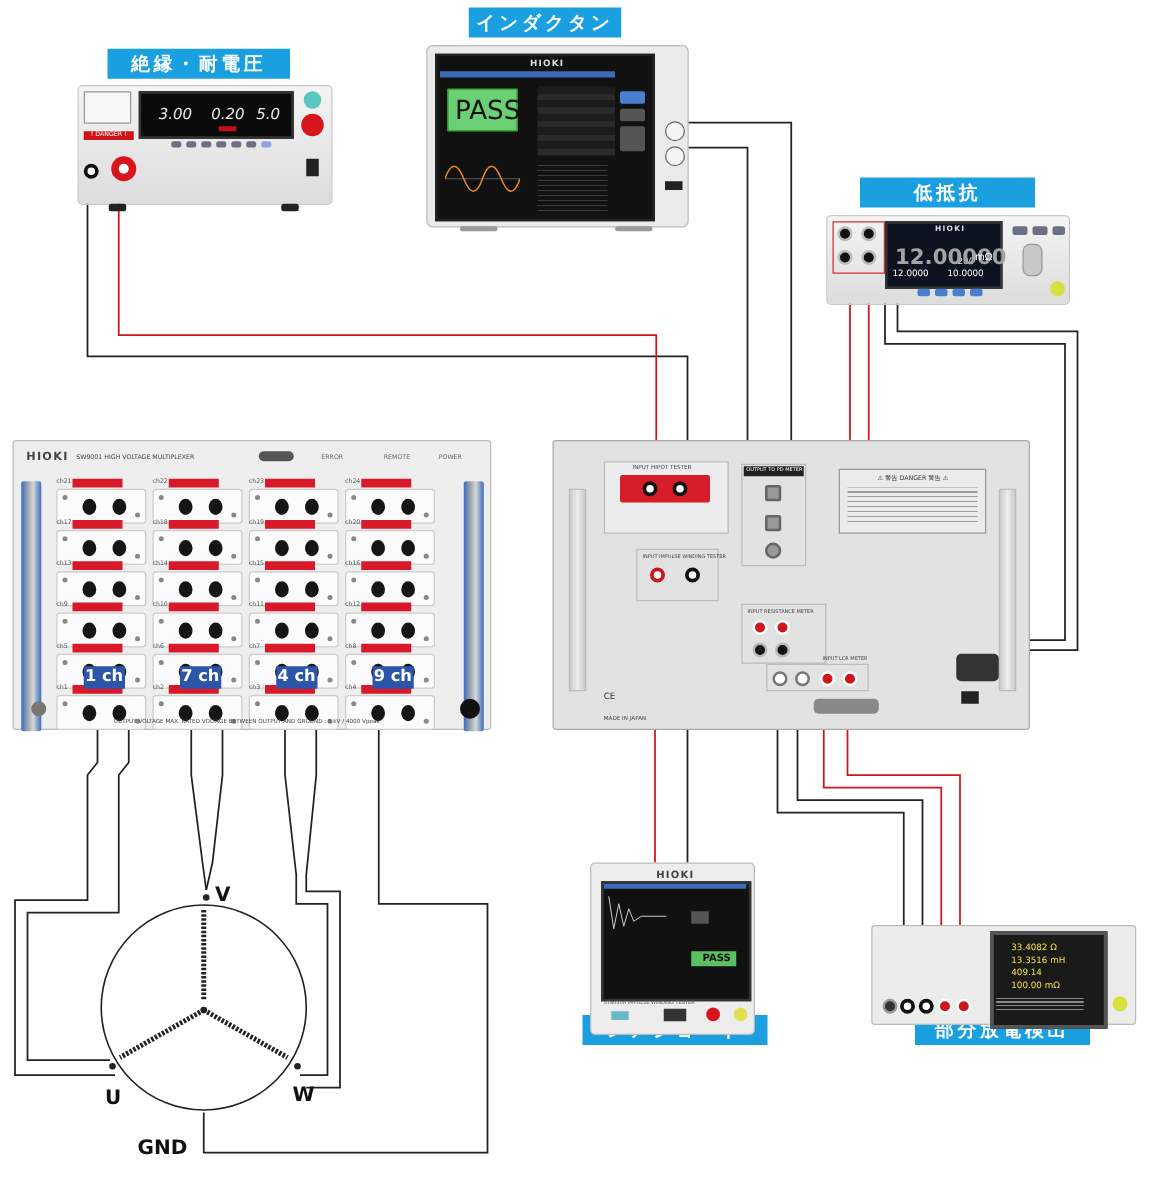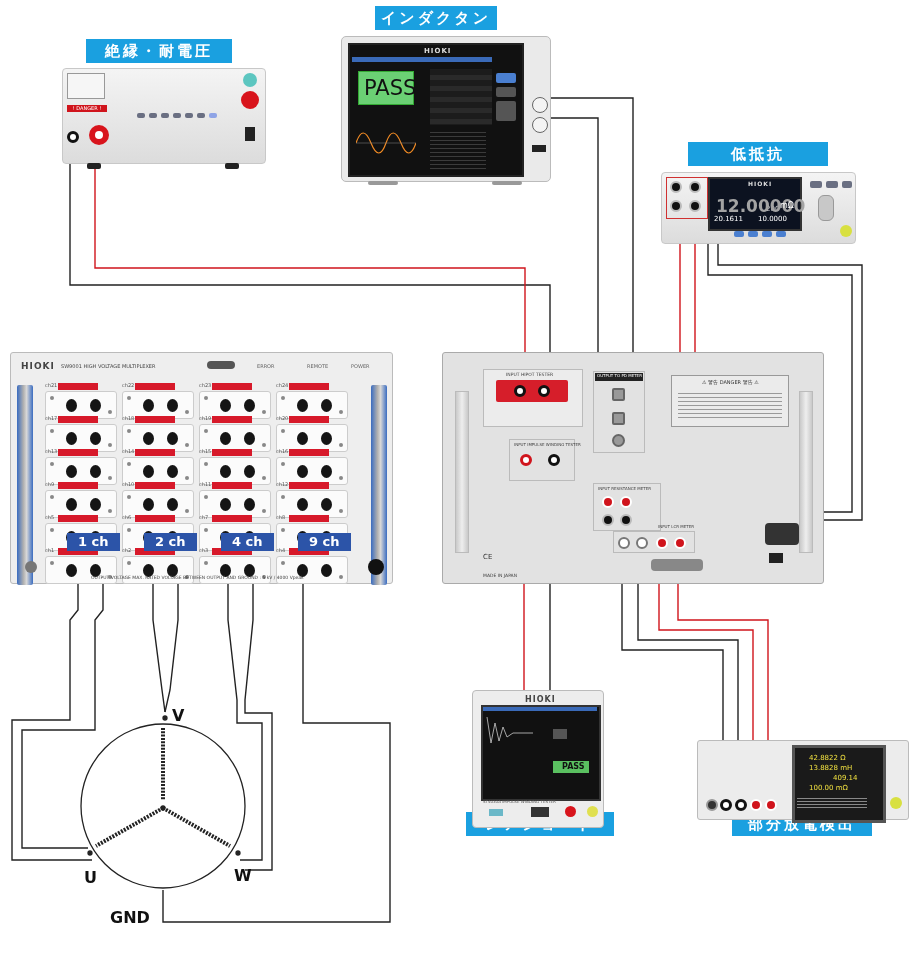--- a/index.html
+++ b/index.html
@@ -12,21 +12,21 @@
   .screen-dark { position: absolute; background: #0c0c0c; border: 2px solid #333; }
   .hioki { position: absolute; font-weight: bold; font-size: 8px; color: #444; letter-spacing: 1px; }
   .foot { position: absolute; background: #222; border-radius: 2px; }
   .jack { position: absolute; width: 12px; height: 12px; border-radius: 50%; background: #111;
           border: 2px solid #bbb; box-sizing: border-box; }
   .jack.red { background: #d0141c; border-color: #fff; }
   .jack.white { background: #fff; border: 3px solid #111; }
   .small-btn { position: absolute; background: #6a6f82; border-radius: 2px; }
   .blue-btn { position: absolute; background: #4a7fd0; border-radius: 2px; }
   .ch-tag { position: absolute; background: #2c54a8; color: #fff; font-weight: bold; font-size: 13px;
-            padding: 0 11px; line-height: 18px; height: 18px; }
+            padding: 0 1px; line-height: 18px; height: 18px; }
   .module { position: absolute; width: 72px; height: 28px; background: #fbfbfb; border: 1px solid #ccc;
             border-radius: 3px; box-sizing: border-box; }
   .module .tag { position: absolute; top: -9px; left: 12px; width: 40px; height: 7px; background: #d7192a; }
   .module .chl { position: absolute; top: -10px; left: -1px; font-size: 5px; color: #555; }
   .module .k1, .module .k2 { position: absolute; top: 7px; width: 11px; height: 13px; border-radius: 50%; background: #151515; }
   .module .k1 { left: 20px; } .module .k2 { left: 44px; }
   .module .sc { position: absolute; top: 4px; left: 4px; width: 4px; height: 4px; border-radius: 50%; background: #888; }
   .module .sc2 { position: absolute; bottom: 4px; right: 4px; width: 4px; height: 4px; border-radius: 50%; background: #888; }
   .rail { position: absolute; width: 16px; height: 200px; background: linear-gradient(90deg, #3a6cc0, #b0b0b0 40%, #d8d8d8 60%, #3a6cc0); border-radius: 2px; }
   .handle { position: absolute; width: 12px; background: linear-gradient(90deg, #c9c9c9, #eee, #c9c9c9); border: 1px solid #bbb; }
@@ -89,20 +89,26 @@
 <span class="motor-label" style="left:110px;top:908px;">GND</span>
 
 <div class="label-box" style="left:86px;top:39px;width:146px;">絶縁・耐電圧</div>
 <div class="label-box" style="left:375px;top:6px;width:122px;">インダクタンス</div>
 <div class="label-box" style="left:688px;top:142px;width:140px;">低抵抗</div>
 <div class="label-box" style="left:466px;top:812px;width:148px;">レアショート</div>
 <div class="label-box" style="left:732px;top:812px;width:140px;">部分放電検出</div>
 
 <div class="dev panel-light" style="left:62px;top:68px;width:204px;height:96px;">
   <div style="position:absolute;left:4px;top:4px;width:36px;height:24px;background:#f6f6f6;border:1px solid #999;"></div>
+  <div class="screen-dark" style="left:48px;top:4px;width:120px;height:34px;background:#0a0a0a;">
+    <span class="txt" style="left:14px;top:9px;color:#e8e8e8;font-size:12px;font-style:italic;">3.00</span>
+    <span class="txt" style="left:56px;top:9px;color:#e8e8e8;font-size:12px;font-style:italic;">0.20</span>
+    <span class="txt" style="left:92px;top:9px;color:#e8e8e8;font-size:12px;font-style:italic;">5.0</span>
+    <div style="position:absolute;left:62px;top:26px;width:14px;height:4px;background:#c0101a;"></div>
+  </div>
   <div style="position:absolute;left:4px;top:36px;width:40px;height:7px;background:#d0141c;color:#fff;font-size:5px;line-height:7px;text-align:center;">! DANGER !</div>
   <div style="position:absolute;left:180px;top:4px;width:14px;height:14px;border-radius:50%;background:#5cc6c0;"></div>
   <div style="position:absolute;left:178px;top:22px;width:18px;height:18px;border-radius:50%;background:#d8141c;"></div>
   <div class="small-btn" style="left:74px;top:44px;width:8px;height:5px;"></div>
   <div class="small-btn" style="left:86px;top:44px;width:8px;height:5px;"></div>
   <div class="small-btn" style="left:98px;top:44px;width:8px;height:5px;"></div>
   <div class="small-btn" style="left:110px;top:44px;width:8px;height:5px;"></div>
   <div class="small-btn" style="left:122px;top:44px;width:8px;height:5px;"></div>
   <div class="small-btn" style="left:134px;top:44px;width:8px;height:5px;"></div>
   <div class="blue-btn" style="left:146px;top:44px;width:8px;height:5px;background:#8fa4e6;"></div>
@@ -144,21 +150,21 @@
     <div class="jack" style="left:3px;top:3px;"></div>
       <div class="jack" style="left:22px;top:3px;"></div>
     <div class="jack" style="left:3px;top:22px;"></div>
       <div class="jack" style="left:22px;top:22px;"></div>
   </div>
   <div class="screen-dark" style="left:46px;top:4px;width:90px;height:50px;background:#0c1220;border-color:#333;">
     <span class="hioki" style="left:38px;top:1px;color:#ddd;font-size:6px;">HIOKI</span>
     <span class="txt" style="left:56px;top:26px;color:#ddd;font-size:7px;">200</span>
     <span class="txt" style="left:6px;top:17px;color:#a3a3a3;font-size:17px;font-weight:bold;">12.00000</span>
     <span class="txt" style="left:70px;top:22px;color:#fff;font-size:8px;">mΩ</span>
-    <span class="txt" style="left:4px;top:36px;color:#fff;font-size:7px;">20.1611</span>
+    <span class="txt" style="left:4px;top:36px;color:#fff;font-size:7px;">12.0000</span>
     <span class="txt" style="left:48px;top:36px;color:#fff;font-size:7px;">10.0000</span>
   </div>
   <div class="blue-btn" style="left:72px;top:58px;width:10px;height:6px;"></div>
   <div class="blue-btn" style="left:86px;top:58px;width:10px;height:6px;"></div>
   <div class="blue-btn" style="left:100px;top:58px;width:10px;height:6px;"></div>
   <div class="blue-btn" style="left:114px;top:58px;width:10px;height:6px;"></div>
   <div class="small-btn" style="left:148px;top:8px;width:12px;height:7px;"></div>
   <div class="small-btn" style="left:164px;top:8px;width:12px;height:7px;"></div>
   <div class="small-btn" style="left:180px;top:8px;width:10px;height:7px;"></div>
   <div style="position:absolute;left:156px;top:22px;width:14px;height:24px;border-radius:6px;background:#c8c8c8;border:1px solid #999;"></div>
@@ -361,21 +367,21 @@
       </div>
       <div class="module" style="left: 265px; top: 203px;">
         <span class="chl">ch4</span>
         <div class="tag"></div>
         <div class="sc"></div>
         <div class="sc2"></div>
         <div class="k1"></div>
         <div class="k2"></div>
       </div>
       <span class="ch-tag" style="left: 56px; top: 180px;">1 ch</span>
-      <span class="ch-tag" style="left: 133px; top: 180px;">2 ch</span>
+      <span class="ch-tag" style="left: 133px; top: 180px;">7 ch</span>
       <span class="ch-tag" style="left: 210px; top: 180px;">4 ch</span>
       <span class="ch-tag" style="left: 287px; top: 180px;">9 ch</span>
     </div>
   <div style="position:absolute;left:14px;top:208px;width:12px;height:12px;border-radius:50%;background:#777;"></div>
   <div style="position:absolute;left:357px;top:206px;width:16px;height:16px;border-radius:50%;background:#111;"></div>
   <span class="txt" style="left:80px;top:222px;font-size:4.5px;color:#444;">OUTPUT VOLTAGE MAX. RATED VOLTAGE BETWEEN OUTPUT AND GROUND : 5 kV / 4000 Vpeak</span>
 </div>
 
 <div class="dev" style="left:442px;top:352px;width:382px;height:232px;background:#e2e2e2;border:1px solid #aaa;border-radius:3px;">
   <div class="handle" style="left:12px;top:38px;height:160px;"></div>
@@ -443,20 +449,20 @@
   <div style="position:absolute;left:114px;top:115px;width:11px;height:11px;border-radius:50%;background:#e0e050;"></div>
 </div>
 
 <div class="dev" style="left:697px;top:740px;width:212px;height:80px;background:#ececec;border:1px solid #bbb;border-radius:3px;">
   <div class="jack" style="left:8px;top:58px;background:#333;border-color:#999;"></div>
   <div class="jack white" style="left:22px;top:58px;"></div>
   <div class="jack white" style="left:37px;top:58px;"></div>
   <div class="jack red" style="left:52px;top:58px;"></div>
   <div class="jack red" style="left:67px;top:58px;"></div>
   <div class="screen-dark" style="left:94px;top:4px;width:88px;height:72px;background:#1a1a1a;border:3px solid #555;">
-    <span class="txt" style="left:14px;top:6px;color:#f0e040;font-size:7px;">42.8822 Ω</span>
-    <span class="txt" style="left:14px;top:16px;color:#f0e040;font-size:7px;">13.8828 mH</span>
-    <span class="txt" style="left:14px;top:26px;color:#f0e040;font-size:7px;margin-left:24px;">409.14</span>
+    <span class="txt" style="left:14px;top:6px;color:#f0e040;font-size:7px;">33.4082 Ω</span>
+    <span class="txt" style="left:14px;top:16px;color:#f0e040;font-size:7px;">13.3516 mH</span>
+    <span class="txt" style="left:14px;top:26px;color:#f0e040;font-size:7px;">409.14</span>
     <span class="txt" style="left:14px;top:36px;color:#f0e040;font-size:7px;">100.00 mΩ</span>
     <div style="position:absolute;left:2px;top:48px;width:70px;height:14px;background:repeating-linear-gradient(#1a1a1a 0 2px,#888 2px 3px);"></div>
   </div>
   <div style="position:absolute;left:192px;top:56px;width:12px;height:12px;border-radius:50%;background:#d8e040;"></div>
 </div>
 
 </body></html>

